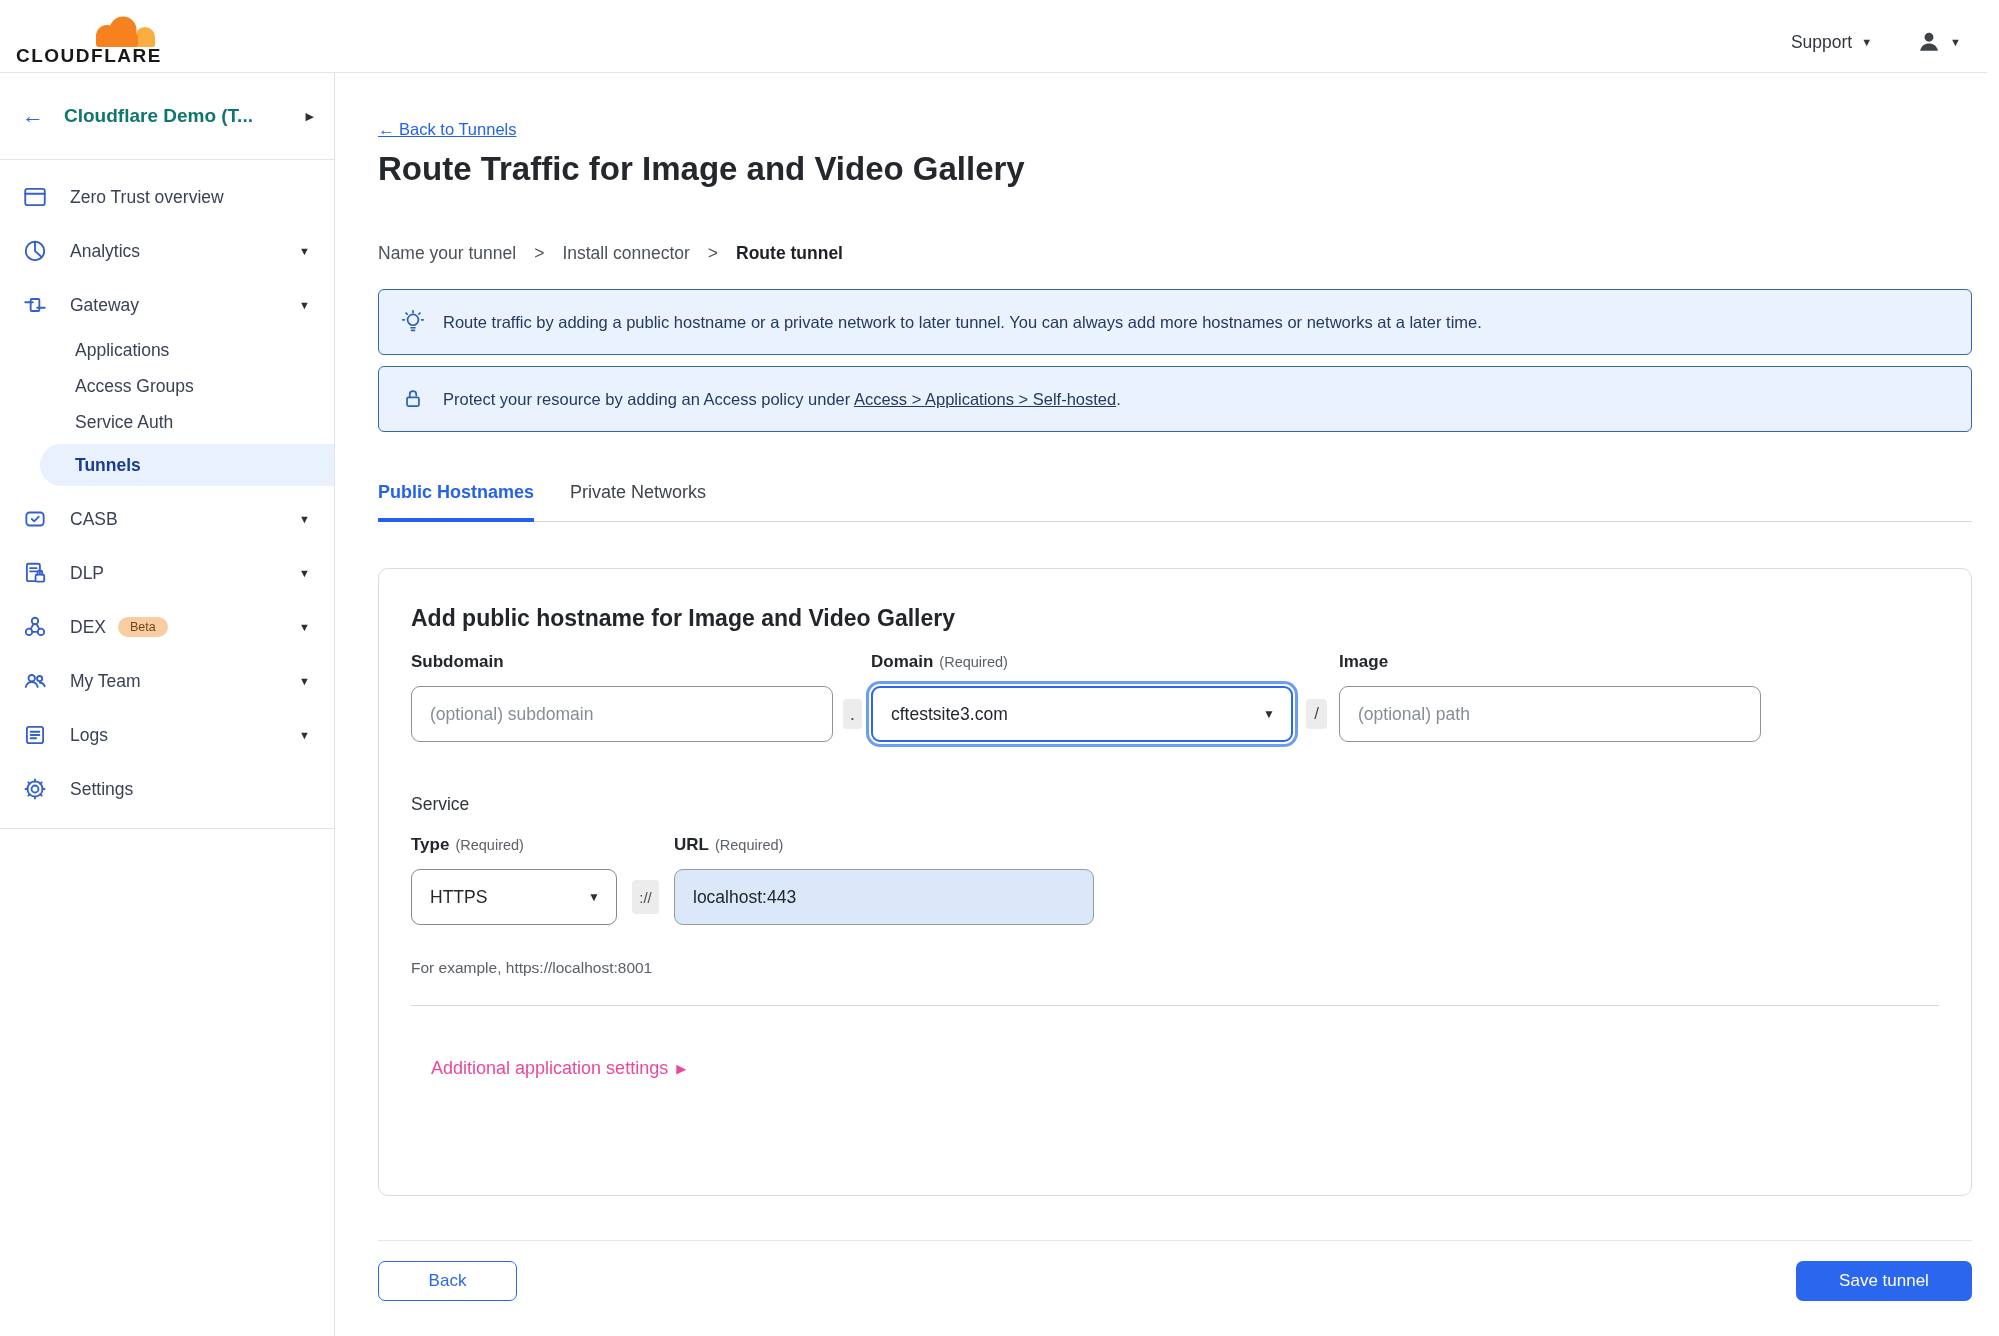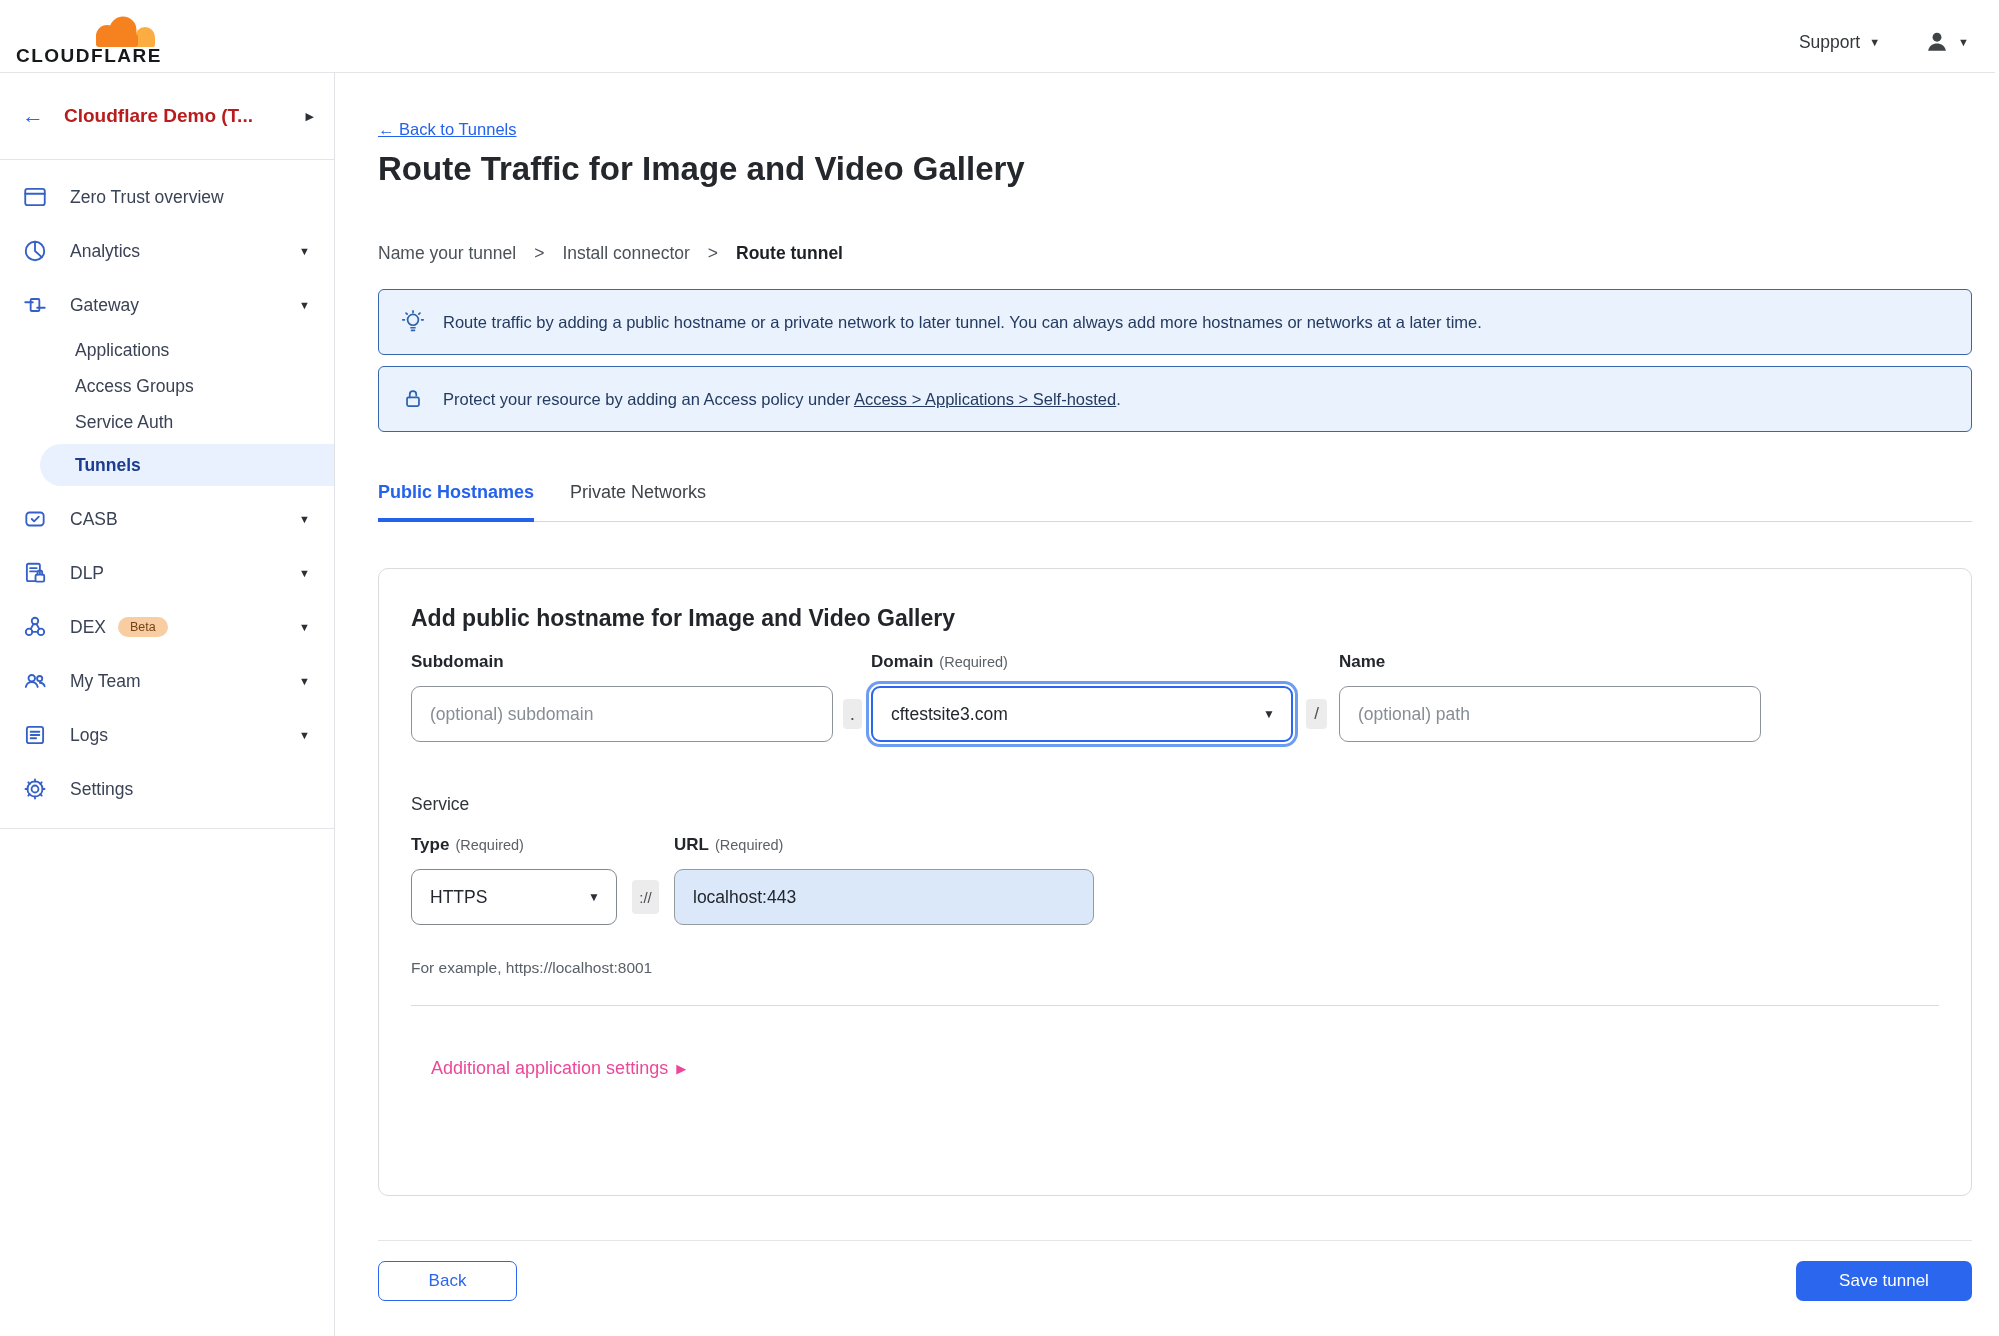--- a/index.html
+++ b/index.html
@@ -1,39 +1,39 @@
 <!DOCTYPE html>
 <html><head>
 <meta charset="utf-8">
 <style>
   * { box-sizing: border-box; }
   html,body { margin:0; padding:0; }
   body { width:1999px; height:1336px; font-family:"Liberation Sans", sans-serif; background:#fff; color:#23272d; }
   .screen { position:relative; width:1999px; height:1336px; overflow:hidden; background:#fff; }
 
   
-  .topbar { position:absolute; top:0; left:0; right:4px; height:73px; background:#fff;
+  .topbar { position:absolute; top:0; left:0; right:12px; height:73px; background:#fff;
             border-bottom:1px solid #e3e5e8; display:flex; align-items:center;
             justify-content:space-between; padding:12px 26px 0 16px; z-index:10; }
   .logo { position:relative; width:160px; height:58px; cursor:pointer; }
   .logo-cloud { position:absolute; left:70px; top:2px; }
   .logo-word { position:absolute; left:0; bottom:4px; font-size:19px; font-weight:800;
                letter-spacing:1.5px; color:#17181a; }
   .topbar-right { display:flex; align-items:center; gap:44px; }
   .support { display:flex; align-items:center; gap:9px; font-size:17.5px; color:#33373c; cursor:pointer; }
   .chev-sm { font-size:11px; color:#33373c; }
   .user-menu { display:flex; align-items:center; gap:8px; cursor:pointer; }
 
   
   .sidebar { position:absolute; top:73px; left:0; bottom:0; width:335px; background:#fff;
              border-right:1px solid #e0e2e5; }
   .acct { height:87px; display:flex; align-items:center; padding:0 20px 0 22px;
           border-bottom:1px solid #e3e5e8; cursor:pointer; }
   .acct-back { color:#2a66ee; font-size:22px; line-height:1; }
-  .acct-name { margin-left:20px; font-size:19px; font-weight:700; color:#b91c1c; white-space:nowrap; }
+  .acct-name { margin-left:20px; font-size:19px; font-weight:700; color:#0f766e; white-space:nowrap; }
   .acct-chev { margin-left:auto; font-size:11px; color:#2b2f36; }
   .nav { padding-top:10px; }
   .nav-item { display:flex; align-items:center; height:54px; padding:0 24px 0 22px;
               font-size:17.5px; color:#3a4255; cursor:pointer; }
   .nav-icon { width:26px; height:26px; margin-right:22px; flex:0 0 26px; display:flex;
               align-items:center; justify-content:center; }
   .nav-icon svg { stroke:#3560c8; fill:none; stroke-width:1.7; stroke-linecap:round; stroke-linejoin:round; }
   .nav-chev { margin-left:auto; font-size:11px; color:#2b2f36; }
   .nav-chev.up { color:#b6bcc6; font-size:10px; }
   .sub-item { display:flex; align-items:center; height:36px; padding-left:75px;
@@ -317,21 +317,21 @@
           <div class="field-label">
             <span>Domain</span><span class="req">(Required)</span>
           </div>
           <div class="select focused">
             <span>cftestsite3.com</span>
             <span class="caret">▼</span>
           </div>
         </div>
         <div class="sep sep-slash">/</div>
         <div class="field w-lg">
-          <div class="field-label">Name</div>
+          <div class="field-label">Image</div>
           <input class="tb" type="text" placeholder="(optional) path" style="">
         </div>
       </div>
 
       <div class="service-label">Service</div>
 
       <div class="field-row">
         <div class="field w-type">
           <div class="field-label">
             <span>Type</span><span class="req">(Required)</span>

